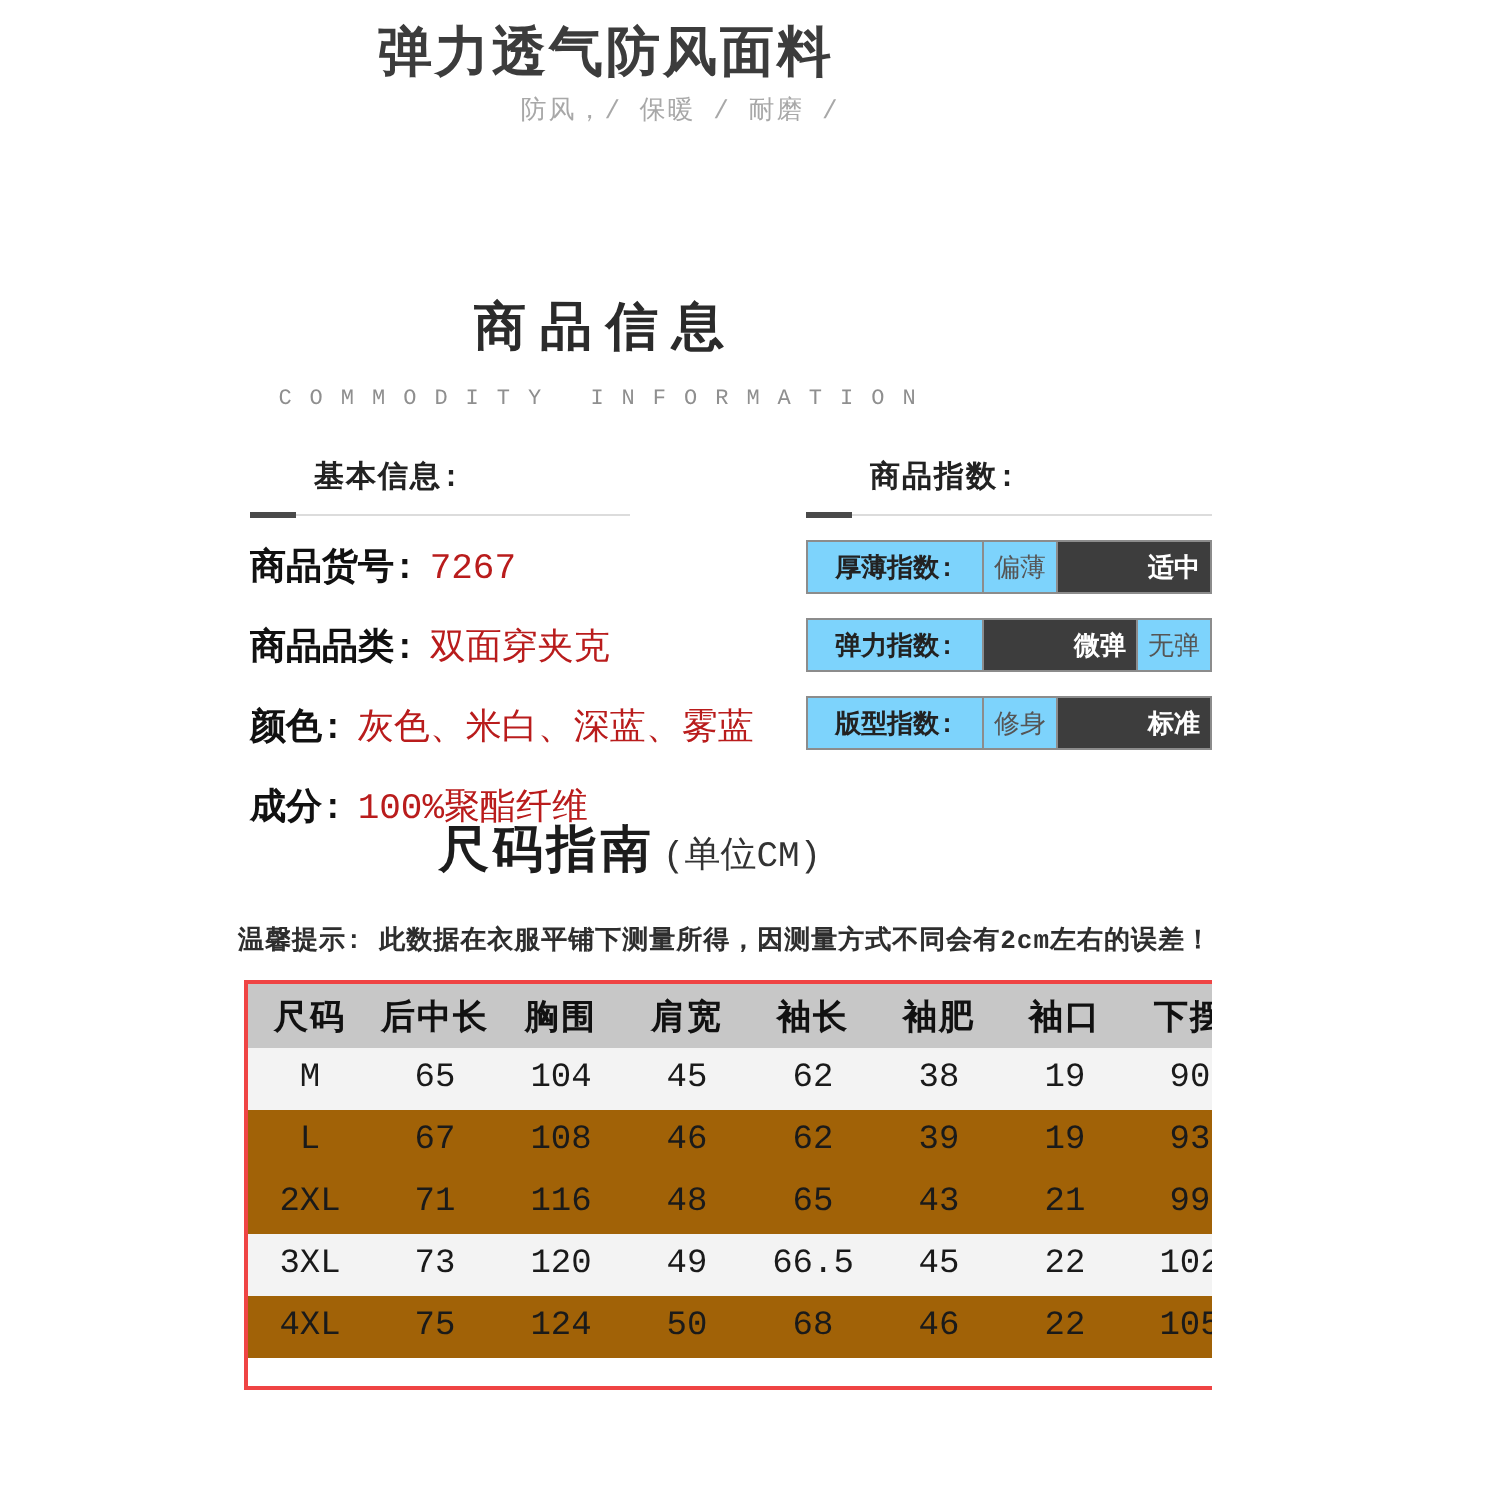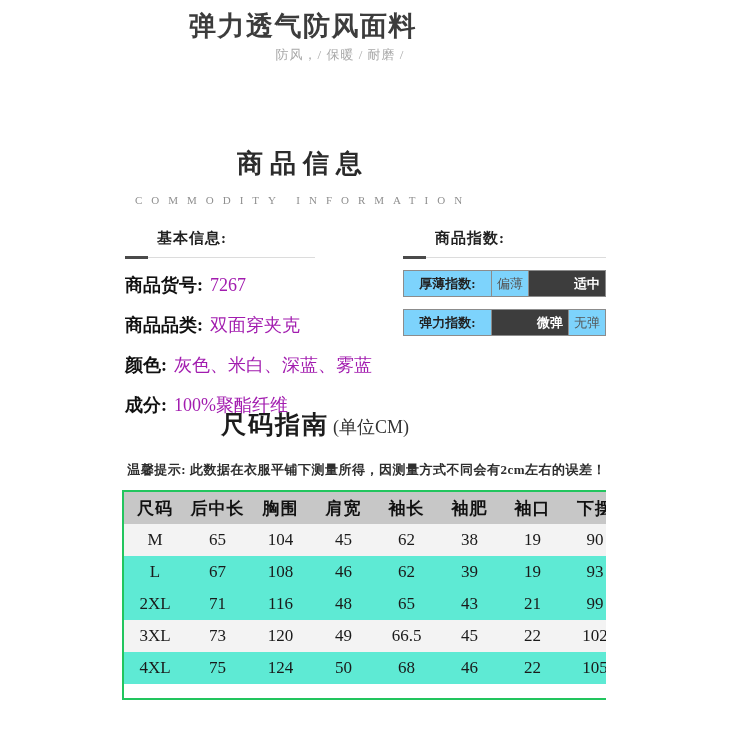--- a/index.html
+++ b/index.html
@@ -1,19 +1,19 @@
 <!DOCTYPE html>
 <html><head>
 <meta charset="utf-8">
 <style>
   * { margin:0; padding:0; box-sizing:border-box; }
   html,body { background:#ffffff; }
   .page {
     position:relative; width:606px; height:750px; background:#ffffff;
-    font-family:Liberation Serif, serif; color:#1e1e1e; overflow:hidden;
+    font-family:Liberation Mono, monospace; color:#1e1e1e; overflow:hidden;
   }
   
   .hero-title {
     position:absolute; top:8px; left:0; width:100%; text-align:center;
     font-size:27px; font-weight:600; color:#3c3c3c; letter-spacing:1.5px;
   }
   .hero-sub {
     position:absolute; top:46px; left:0; width:100%; text-align:center;
     font-size:13px; color:#a8a8a8; letter-spacing:1px;margin-left:37px;
   }
@@ -31,21 +31,21 @@
   .right-col { position:absolute; left:403px; top:229px; width:240px; }
   .block-head { font-size:15px; font-weight:700; color:#222222; letter-spacing:1px;margin-left:32px; }
   .block-rule { position:relative; height:1px; background:#dcdcdc; margin-top:9px; }
   .rule-left  { width:190px; }
   .rule-right { width:238px; }
   .block-rule::before {
     content:""; position:absolute; left:0; top:-1px; width:23px; height:3px; background:#4a4a4a;
   }
   .info-row { margin-top:14px; font-size:18px; white-space:nowrap; line-height:26px; }
   .info-label { font-weight:700; color:#111111; }
-  .info-value { margin-left:7px; color:#a21caf; }
+  .info-value { margin-left:7px; color:#b91c1c; }
   
   .idx-row {
     display:flex; align-items:stretch; height:27px; margin-top:12px;
     border:1px solid #8c8c8c; background:#7dd3fc;
   }
   .idx-label {
     width:88px; display:flex; align-items:center; justify-content:center;
     font-size:13px; font-weight:700; color:#222222; border-right:1px solid #8c8c8c;
   }
   .idx-opt {
@@ -61,21 +61,21 @@
   }
   .size-head .unit { font-size:18px; font-weight:400; color:#333333; letter-spacing:0; margin-left:4px; }
   .size-note {
     position:absolute; top:461px; left:0; width:100%; text-align:right;
     font-size:13px; font-weight:600; color:#2e2e2e; letter-spacing:0.5px;
   }
   
   .table-wrap { position:absolute; top:490px; left:122px; width:506px; }
   table.size-table {
     border-collapse:collapse; width:506px; table-layout:fixed;
-    border:2px solid #22c55e; background:#5eead4;
+    border:2px solid #ef4444; background:#a16207;
   }
   .size-table th {
     background:#c7c7c7; font-size:17px; font-weight:700; color:#111111;
     padding:5px 0 4px 0; text-align:center; letter-spacing:1px;
   }
   .size-table td { text-align:center; font-size:17px; color:#1a1a1a; padding:6px 0; }
   .size-table tr.stripe td { background:#f3f3f3; }
   .size-table tr.spacer td { height:15px; padding:0; background:#ffffff; }
 </style>
 </head>
@@ -114,20 +114,26 @@
       <span class="idx-label">厚薄指数:</span>
       <span class="idx-opt">偏薄</span>
       <span class="idx-opt active">适中</span>
       <span class="idx-opt">偏厚</span>
     </div>
     <div class="idx-row">
       <span class="idx-label">弹力指数:</span>
       <span class="idx-opt active">微弹</span>
       <span class="idx-opt">无弹</span>
       <span class="idx-opt">弹</span>
+    </div>
+    <div class="idx-row">
+      <span class="idx-label">版型指数:</span>
+      <span class="idx-opt">修身</span>
+      <span class="idx-opt active">标准</span>
+      <span class="idx-opt">宽松</span>
     </div>
   </div>
 
   <div class="size-head">
     <span>尺码指南</span><span class="unit">(单位CM)</span>
   </div>
   <div class="size-note">温馨提示: 此数据在衣服平铺下测量所得，因测量方式不同会有2cm左右的误差！</div>
 
   <div class="table-wrap">
     <table class="size-table">

